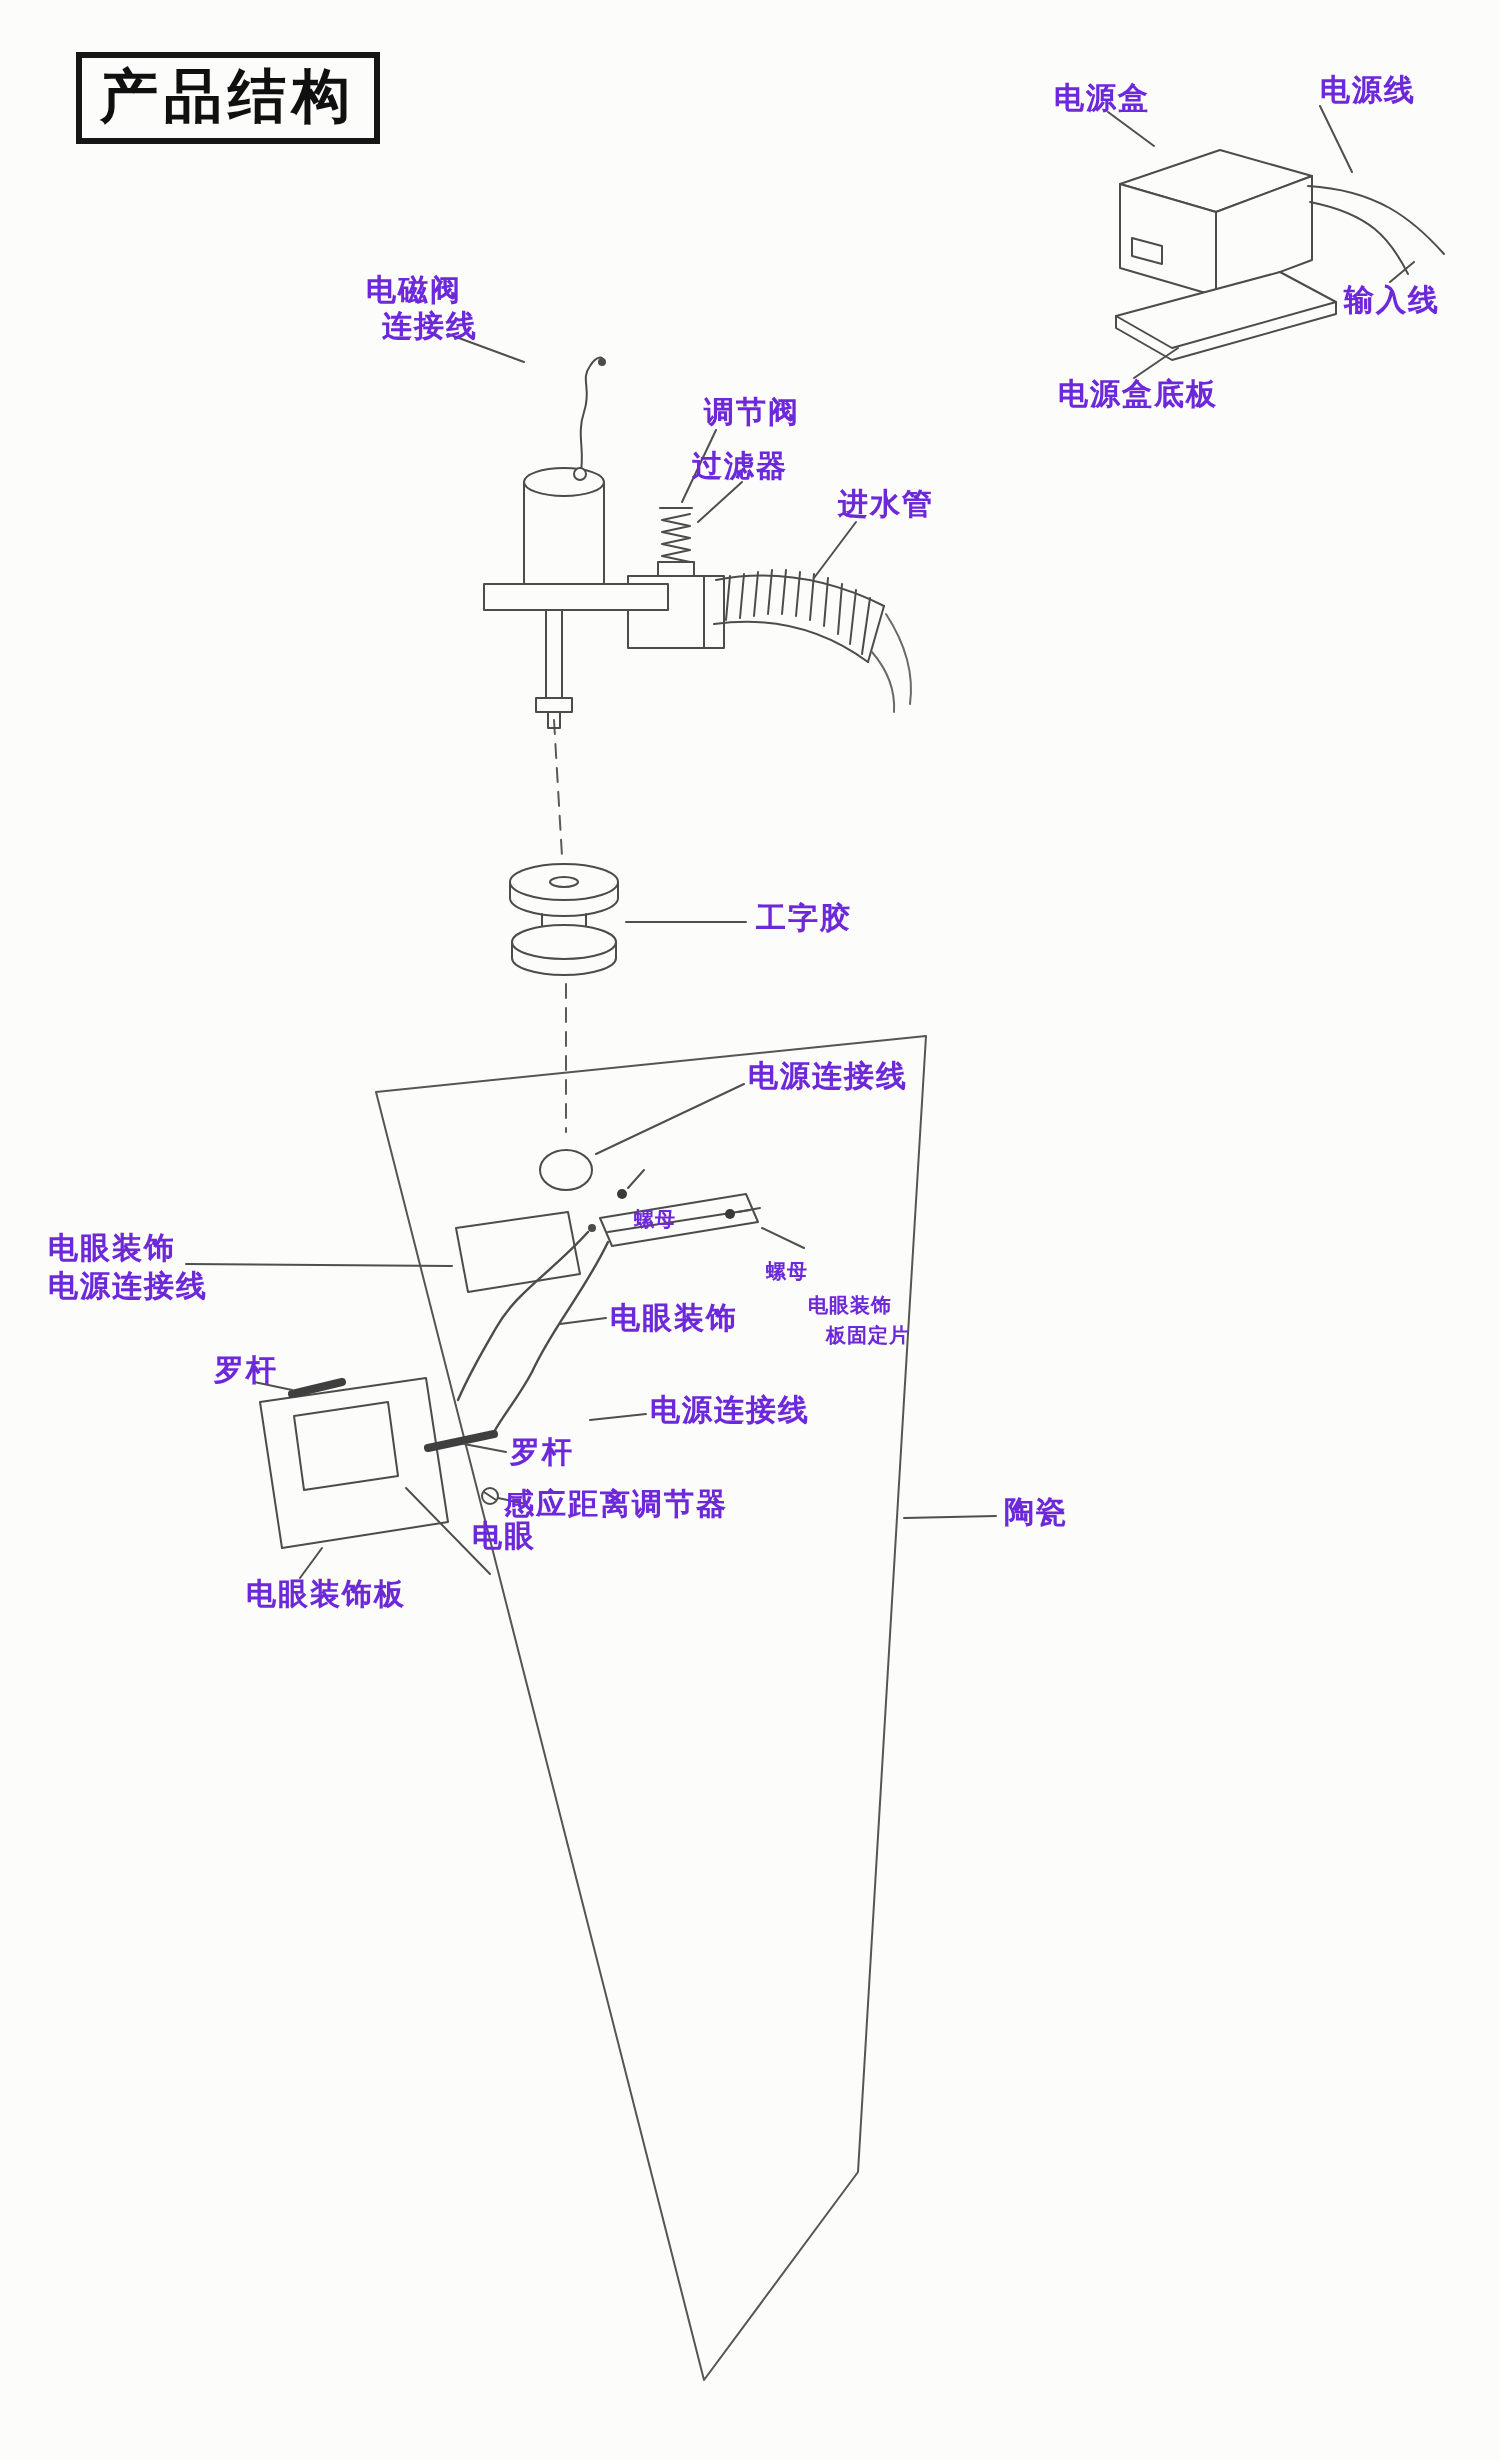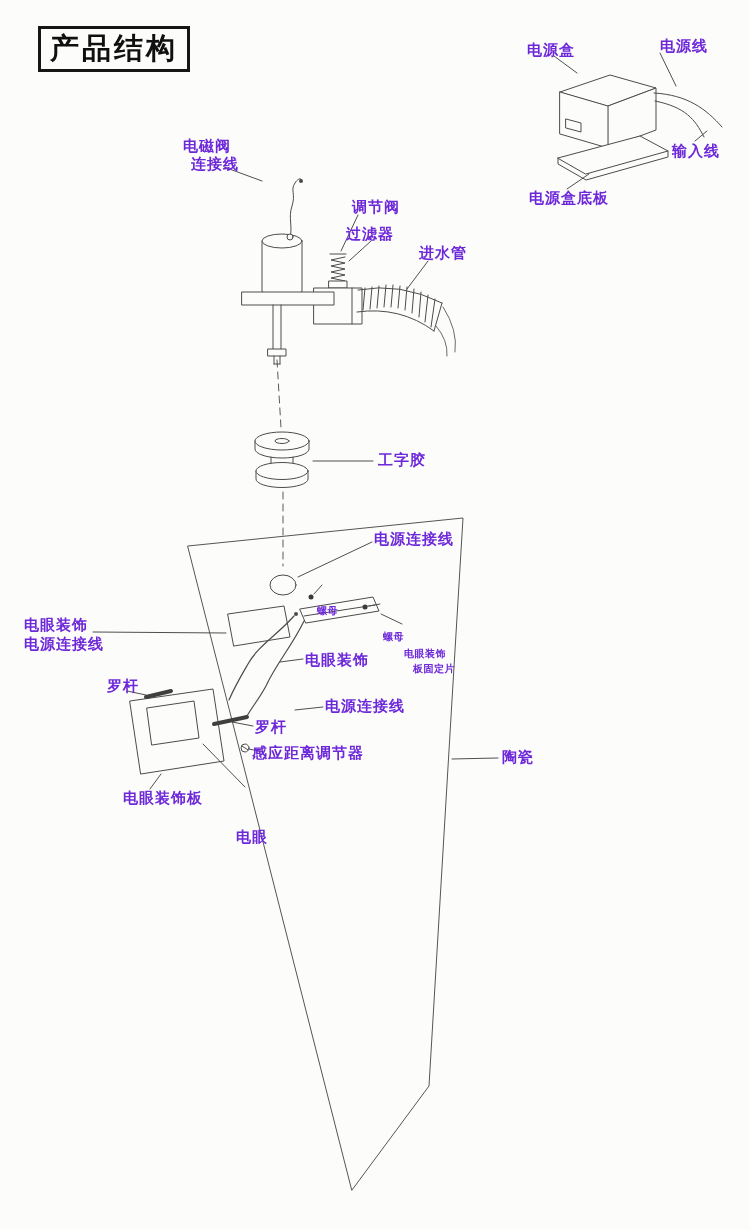--- a/index.html
+++ b/index.html
@@ -170,15 +170,15 @@
   <div class="lbl" style="left:24px;top:616px">电眼装饰</div>
   <div class="lbl" style="left:24px;top:635px">电源连接线</div>
 
   <div class="lbl" style="left:305px;top:651px">电眼装饰</div>
   <div class="lbl" style="left:107px;top:677px">罗杆</div>
   <div class="lbl" style="left:325px;top:697px">电源连接线</div>
   <div class="lbl" style="left:255px;top:718px">罗杆</div>
   <div class="lbl" style="left:252px;top:744px">感应距离调节器</div>
   <div class="lbl" style="left:502px;top:748px">陶瓷</div>
   <div class="lbl" style="left:123px;top:789px">电眼装饰板</div>
-  <div class="lbl" style="left:236px;top:828px">电眼</div>
+  <div class="lbl" style="left:236px;top:760px">电眼</div>
 
 </div>
 
 </body></html>

